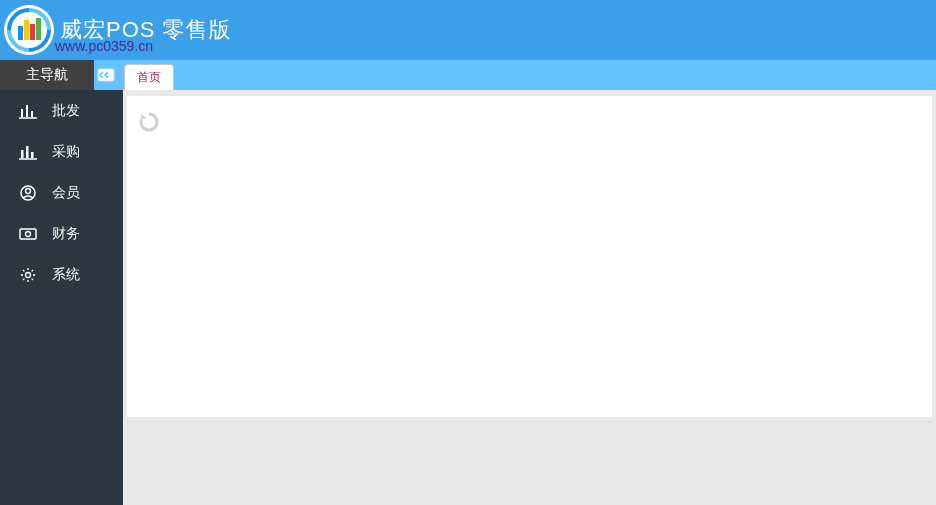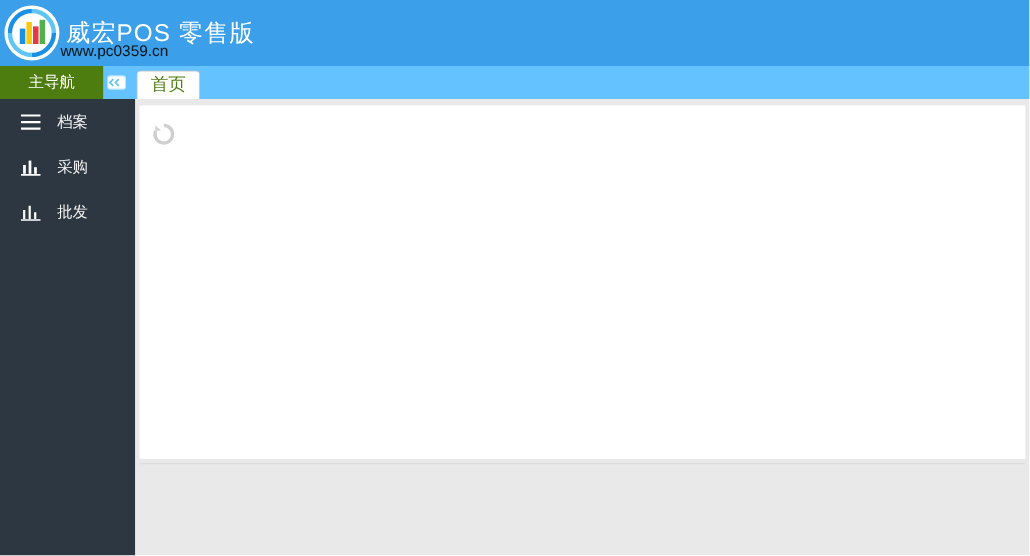--- a/index.html
+++ b/index.html
@@ -35,37 +35,37 @@
       color: #fff;
       font-size: 22px;
       font-weight: 400;
       letter-spacing: 1px;
     }
     
     .watermark {
       position: absolute;
       left: 55px;
       top: 38px;
-      color: #000000;
+      color: #4c1d95;
       font-size: 14px;
       font-family: Arial, sans-serif;
       opacity: 0.85;
       text-shadow: 0 0 1px rgba(0,0,0,0.2);
     }
     
     .nav-bar {
       height: 30px;
       background: #63c2ff;
       display: flex;
       align-items: stretch;
     }
     
     .main-nav-label {
       width: 94px;
-      background: #4d7c0f;
+      background: #404040;
       color: #fff;
       font-size: 14px;
       display: flex;
       align-items: center;
       justify-content: center;
       position: relative;
     }
     
     .collapse-btn {
       width: 24px;
@@ -81,22 +81,22 @@
     .tab {
       background: #fff;
       border: 1px solid #c5c5c5;
       border-bottom: none;
       border-radius: 4px 4px 0 0;
       padding: 0 12px;
       margin-left: 6px;
       margin-top: 4px;
       display: flex;
       align-items: center;
-      font-size: 16px;
-      color: #4d7c0f;
+      font-size: 12px;
+      color: #be185d;
       cursor: pointer;
     }
     
     .body-area {
       display: flex;
       height: 415px;
     }
     
     .sidebar {
       width: 123px;
@@ -174,61 +174,88 @@
     </svg>
   </div>
   <div class="tab">
     <span>首页</span>
   </div>
 </div>
 
 <div class="body-area">
   <div class="sidebar">
 
-    <div class="sidebar-item">
-      <span class="icon">
-        <svg width="18" height="16" viewBox="0 0 18 16">
-            <line x1="0" y1="2" x2="18" y2="2" stroke="#fff" stroke-width="2"></line>
-            <line x1="0" y1="8" x2="18" y2="8" stroke="#fff" stroke-width="2"></line>
-            <line x1="0" y1="14" x2="18" y2="14" stroke="#fff" stroke-width="2"></line>
-          </svg>
-      </span>
-      <span class="lbl">档案</span>
+
+    <div class="sidebar-item">
+      <span class="icon">
+        <svg width="18" height="16" viewBox="0 0 18 16">
+            <line x1="0" y1="15" x2="18" y2="15" stroke="#fff" stroke-width="1.5"></line>
+            <line x1="3" y1="6" x2="3" y2="14" stroke="#fff" stroke-width="2"></line>
+            <line x1="8" y1="2" x2="8" y2="14" stroke="#fff" stroke-width="2"></line>
+            <line x1="13" y1="8" x2="13" y2="14" stroke="#fff" stroke-width="2"></line>
+          </svg>
+      </span>
+      <span class="lbl">批发</span>
     </div>
 
     <div class="sidebar-item">
       <span class="icon">
         <svg width="18" height="16" viewBox="0 0 18 16">
             <line x1="0" y1="15" x2="18" y2="15" stroke="#fff" stroke-width="1.5"></line>
             <rect x="2" y="6" width="2.5" height="8" fill="#fff"></rect>
             <rect x="7" y="2" width="2.5" height="12" fill="#fff"></rect>
             <rect x="12" y="8" width="2.5" height="6" fill="#fff"></rect>
           </svg>
       </span>
       <span class="lbl">采购</span>
     </div>
 
-    <div class="sidebar-item">
-      <span class="icon">
-        <svg width="18" height="16" viewBox="0 0 18 16">
-            <line x1="0" y1="15" x2="18" y2="15" stroke="#fff" stroke-width="1.5"></line>
-            <line x1="3" y1="6" x2="3" y2="14" stroke="#fff" stroke-width="2"></line>
-            <line x1="8" y1="2" x2="8" y2="14" stroke="#fff" stroke-width="2"></line>
-            <line x1="13" y1="8" x2="13" y2="14" stroke="#fff" stroke-width="2"></line>
-          </svg>
-      </span>
-      <span class="lbl">批发</span>
-    </div>
-
-
-
-
-
-
-
+
+
+    <div class="sidebar-item">
+      <span class="icon">
+        <svg width="18" height="16" viewBox="0 0 18 16">
+            <circle cx="9" cy="8" r="7" stroke="#fff" stroke-width="1.5" fill="none"></circle>
+            <circle cx="9" cy="6" r="2.5" stroke="#fff" stroke-width="1.3" fill="none"></circle>
+            <path d="M4 13 Q9 9 14 13" stroke="#fff" stroke-width="1.3" fill="none"></path>
+          </svg>
+      </span>
+      <span class="lbl">会员</span>
+    </div>
+
+
+    <div class="sidebar-item">
+      <span class="icon">
+        <svg width="18" height="16" viewBox="0 0 18 16">
+            <rect x="1" y="3" width="16" height="10" rx="1" stroke="#fff" stroke-width="1.5" fill="none"></rect>
+            <circle cx="9" cy="8" r="2.5" stroke="#fff" stroke-width="1.3" fill="none"></circle>
+          </svg>
+      </span>
+      <span class="lbl">财务</span>
+    </div>
+
+
+    <div class="sidebar-item">
+      <span class="icon">
+        <svg width="18" height="16" viewBox="0 0 18 16">
+            <circle cx="9" cy="8" r="2.5" stroke="#fff" stroke-width="1.3" fill="none"></circle>
+            <g stroke="#fff" stroke-width="1.3">
+              <line x1="9" y1="1" x2="9" y2="3"></line>
+              <line x1="9" y1="13" x2="9" y2="15"></line>
+              <line x1="2" y1="8" x2="4" y2="8"></line>
+              <line x1="14" y1="8" x2="16" y2="8"></line>
+              <line x1="4" y1="3" x2="5.4" y2="4.4"></line>
+              <line x1="12.6" y1="11.6" x2="14" y2="13"></line>
+              <line x1="14" y1="3" x2="12.6" y2="4.4"></line>
+              <line x1="5.4" y1="11.6" x2="4" y2="13"></line>
+            </g>
+          </svg>
+      </span>
+      <span class="lbl">系统</span>
+    </div>
 
   </div>
 
   <div class="content">
     <div class="content-inner">
       <div class="refresh-icon">
         <svg width="22" height="22" viewBox="0 0 22 22">
           <path d="M11 3 A8 8 0 1 1 3.5 8" stroke="#cfcfcf" stroke-width="3" fill="none"></path>
           <path d="M3 3 L3.5 8 L8.5 7.5 Z" fill="#cfcfcf"></path>
         </svg>

